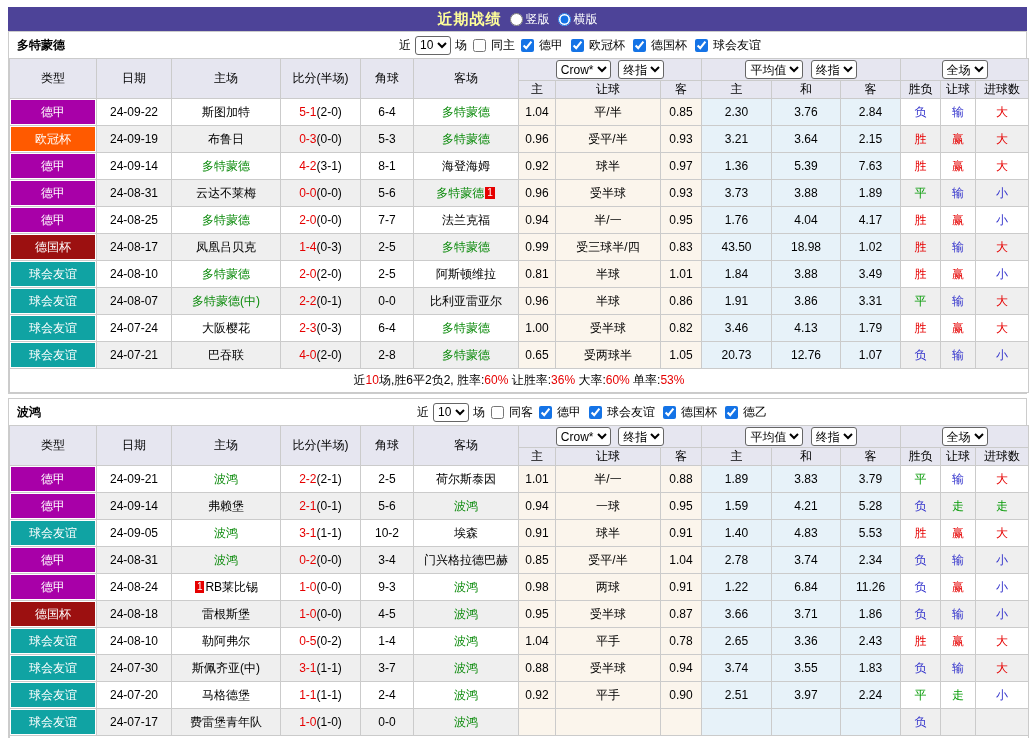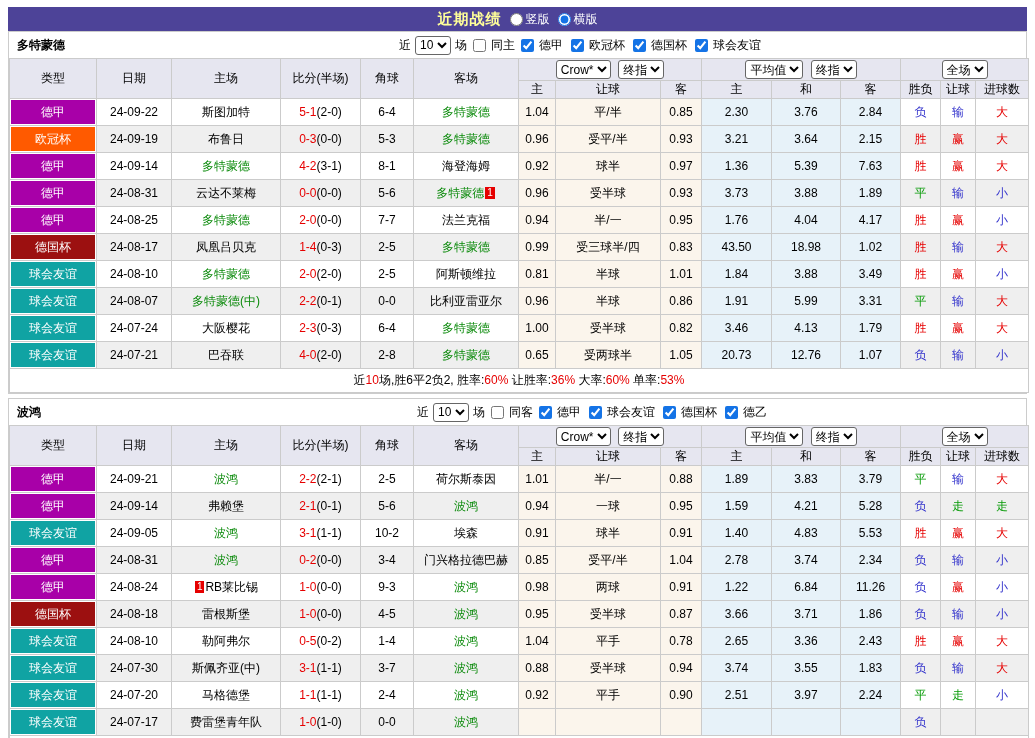--- a/index.html
+++ b/index.html
@@ -272,21 +272,21 @@
             </td>
     <td>24-08-07</td>
     <td><span class="green">多特蒙德(中)</span></td>
     <td><span class="ft">2-2</span><span>(0-1)</span></td>
     <td>0-0</td>
     <td><span>比利亚雷亚尔</span></td>
     <td class="warm">0.96</td>
     <td class="warm">半球</td>
     <td class="warm">0.86</td>
     <td class="cool">1.91</td>
-    <td class="cool">5.99</td>
+    <td class="cool">3.86</td>
     <td class="cool">3.31</td>
     <td style="color: rgb(8, 155, 8);">平</td>
     <td style="color: rgb(51, 51, 204);">输</td>
     <td style="color: rgb(230, 0, 0);">大</td>
   </tr>
           <tr class="data-row">
     <td class="c-type">
               <div class="badge" style="background: rgb(16, 163, 163);">球会友谊</div>
             </td>
     <td>24-07-24</td>

